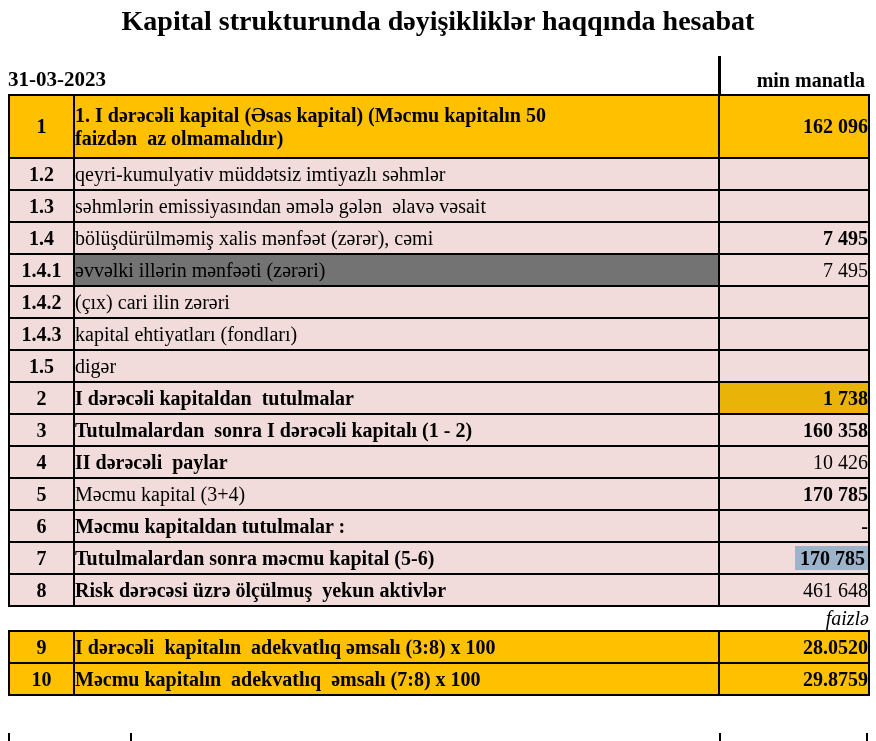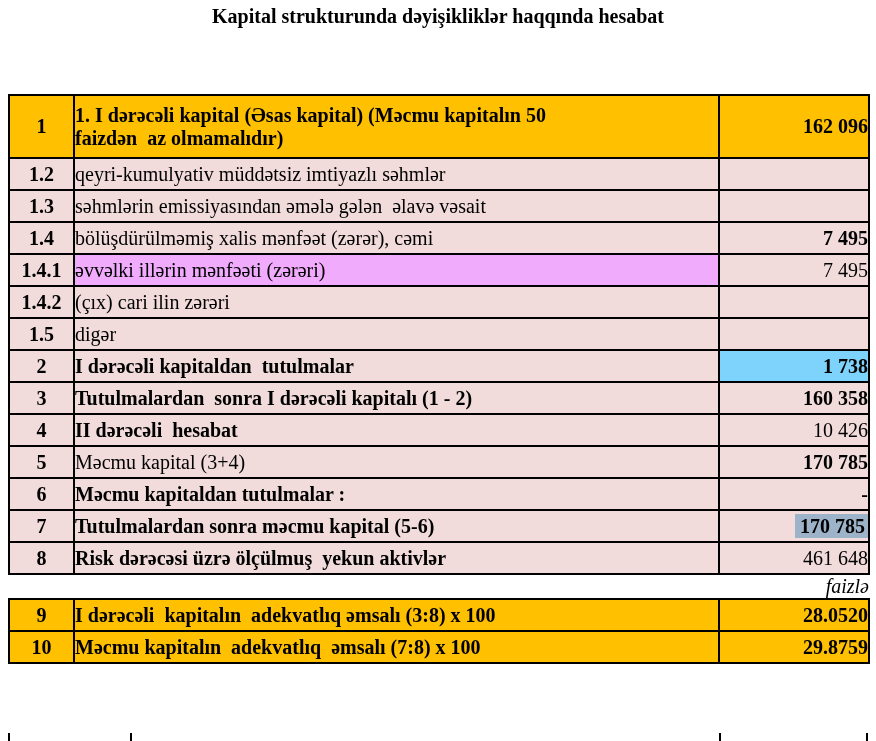--- a/index.html
+++ b/index.html
@@ -9,21 +9,21 @@
     font-family: "Liberation Serif", serif;
     position: relative;
     overflow: hidden;
   }
   .page { position: absolute; inset: 0; }
 
   .title {
     position: absolute;
     top: 5px; left: 0; width: 100%;
     text-align: center;
-    font-size: 20px;
+    font-size: 28px;
     font-weight: bold;
     color: #000;
   }
 
   .header-row {
     position: absolute;
     left: 8px; top: 56px;
     width: 860px; height: 38px;
     display: flex;
     align-items: stretch;
@@ -90,20 +90,24 @@
     background: #000;
   }
 </style>
 </head>
 <body>
 
 <div class="page">
 
   <div class="title">Kapital strukturunda dəyişikliklər haqqında hesabat</div>
 
+  <div class="header-row">
+    <div class="header-date">31-03-2023</div>
+    <div class="header-unit">min manatla</div>
+  </div>
 
   <table class="report">
     <colgroup>
       <col style="width:65px">
       <col style="width:645px">
       <col style="width:150px">
     </colgroup>
     <tbody>
         <tr class="tall">
           <td class="num" style="background: rgb(255, 192, 0);">1</td>
@@ -121,46 +125,51 @@
           <td class="label" style="background: rgb(242, 220, 219); margin-left: 28px;">səhmlərin emissiyasından əmələ gələn  əlavə vəsait</td>
           <td class="value" style="background: rgb(242, 220, 219);"></td>
         </tr>
         <tr>
           <td class="num" style="background: rgb(242, 220, 219);">1.4</td>
           <td class="label" style="background: rgb(242, 220, 219);">bölüşdürülməmiş xalis mənfəət (zərər), cəmi</td>
           <td class="value" style="background: rgb(242, 220, 219); font-weight: bold;">7 495</td>
         </tr>
         <tr>
           <td class="num" style="background: rgb(242, 220, 219);">1.4.1</td>
-          <td class="label" style="background: #f0abfc;">əvvəlki illərin mənfəəti (zərəri)</td>
+          <td class="label" style="background: #737373;">əvvəlki illərin mənfəəti (zərəri)</td>
           <td class="value" style="background: rgb(242, 220, 219);">7 495</td>
         </tr>
         <tr>
           <td class="num" style="background: rgb(242, 220, 219);">1.4.2</td>
           <td class="label" style="background: rgb(242, 220, 219);">(çıx) cari ilin zərəri</td>
           <td class="value" style="background: rgb(242, 220, 219);"></td>
         </tr>
         <tr>
+          <td class="num" style="background: rgb(242, 220, 219);">1.4.3</td>
+          <td class="label" style="background: rgb(242, 220, 219);">kapital ehtiyatları (fondları)</td>
+          <td class="value" style="background: rgb(242, 220, 219);"></td>
+        </tr>
+        <tr>
           <td class="num" style="background: rgb(242, 220, 219);">1.5</td>
           <td class="label" style="background: rgb(242, 220, 219);">digər</td>
           <td class="value" style="background: rgb(242, 220, 219);"></td>
         </tr>
         <tr>
           <td class="num" style="background: rgb(242, 220, 219);">2</td>
           <td class="label" style="background: rgb(242, 220, 219); font-weight: bold;">I dərəcəli kapitaldan  tutulmalar</td>
-          <td class="value" style="background: #7dd3fc; font-weight: bold;">1 738</td>
+          <td class="value" style="background: #eab308; font-weight: bold;">1 738</td>
         </tr>
         <tr>
           <td class="num" style="background: rgb(242, 220, 219);">3</td>
           <td class="label" style="background: rgb(242, 220, 219); font-weight: bold;">Tutulmalardan  sonra I dərəcəli kapitalı (1 - 2)</td>
           <td class="value" style="background: rgb(242, 220, 219); font-weight: bold;">160 358</td>
         </tr>
         <tr>
           <td class="num" style="background: rgb(242, 220, 219);">4</td>
-          <td class="label" style="background: rgb(242, 220, 219); font-weight: bold;">II dərəcəli  hesabat</td>
+          <td class="label" style="background: rgb(242, 220, 219); font-weight: bold;">II dərəcəli  paylar</td>
           <td class="value" style="background: rgb(242, 220, 219);">10 426</td>
         </tr>
         <tr>
           <td class="num" style="background: rgb(242, 220, 219);">5</td>
           <td class="label" style="background: rgb(242, 220, 219); font-weight: normal;">Məcmu kapital (3+4)</td>
           <td class="value" style="background: rgb(242, 220, 219); font-weight: bold;">170 785</td>
         </tr>
         <tr>
           <td class="num" style="background: rgb(242, 220, 219);">6</td>
           <td class="label" style="background: rgb(242, 220, 219); font-weight: bold;">Məcmu kapitaldan tutulmalar :</td>

